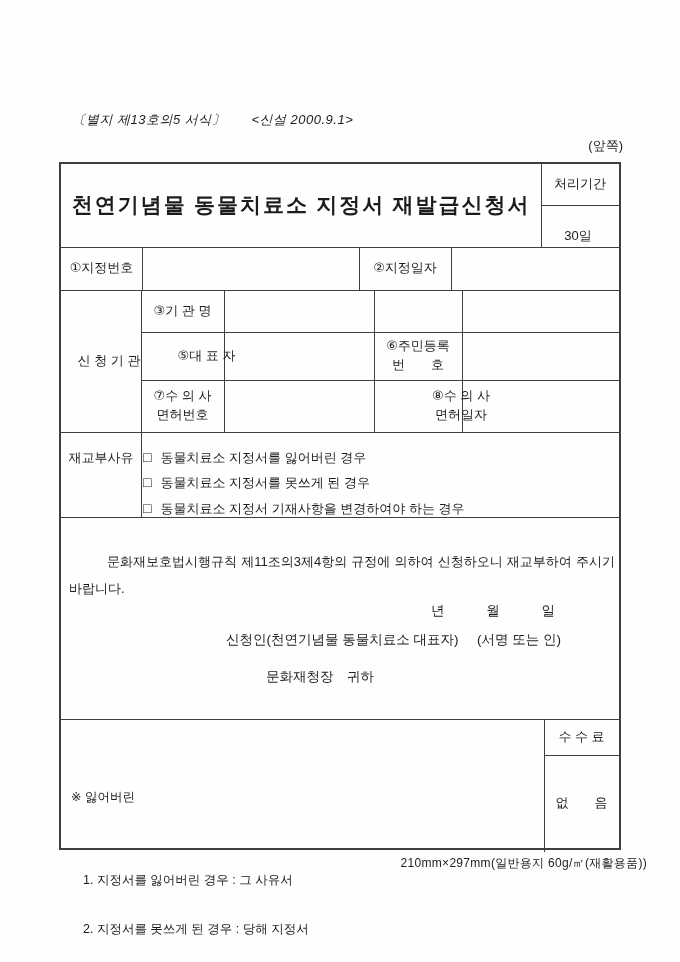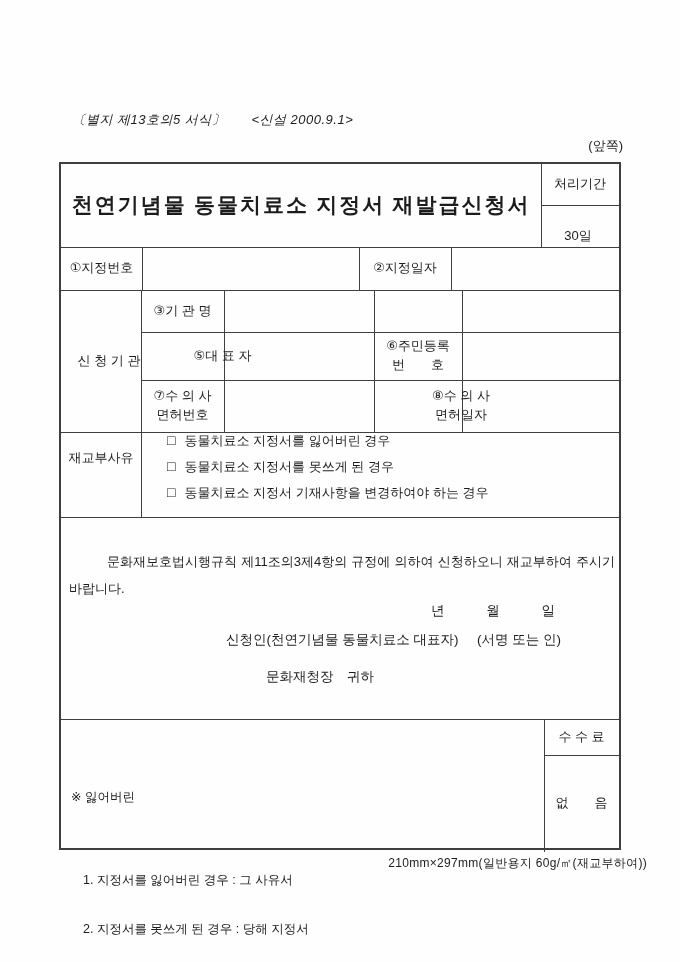--- a/index.html
+++ b/index.html
@@ -12,22 +12,22 @@
   .topline span{margin-right:26px;font-style:italic;}
   .side-label{position:absolute;top:137px;right:57px;font-size:13px;}
   .grid{position:absolute;left:59px;top:162px;width:558px;height:684px;border:2px solid #3f3f3f;}
   .hl,.vl{position:absolute;background:#3f3f3f;display:block;}
   .hl{height:1px;}
   .vl{width:1px;}
   .cell{position:absolute;display:flex;align-items:center;justify-content:center;
         font-size:13px;text-align:center;white-space:pre-wrap;line-height:1.45;}
   .title-cell{font-family:"Liberation Serif","DejaVu Serif",serif;font-weight:700;
         font-size:21px;letter-spacing:2px;}
-  .reason-box{position:absolute;display:flex;flex-direction:column;justify-content:flex-start;
-        gap:9px;font-size:13px;line-height:1.2;padding-left:26px;box-sizing:border-box;}
+  .reason-box{position:absolute;display:flex;flex-direction:column;justify-content:flex-end;
+        gap:9px;font-size:13px;line-height:1.2;padding-left:2px;box-sizing:border-box;}
   .reason-box .opt{white-space:pre;}
   .reason-box .box-glyph{margin-right:9px;font-size:14px;}
   .statement{position:absolute;left:8px;top:384px;width:546px;font-size:13px;
         line-height:27px;text-indent:38px;text-align:justify;}
   .date-row{position:absolute;left:370px;top:438px;width:124px;display:flex;
         justify-content:space-between;font-size:13.5px;}
   .abs-text{position:absolute;font-size:13.5px;white-space:pre;}
   .attach{position:absolute;left:10px;top:592px;font-size:12.5px;line-height:16.5px;white-space:pre;}
   .attach .items{margin-left:12px;}
   .footer-note{position:absolute;top:855px;right:33px;font-size:12px;letter-spacing:.3px;}
@@ -72,21 +72,21 @@
     <div class="cell" style="left:81px;top:83px;width:217px;height:43px;"></div>
     <div class="cell" style="left:298px;top:83px;width:92px;height:43px;">②지정일자</div>
     <div class="cell" style="left:390px;top:83px;width:168px;height:43px;"></div>
 
     <div class="cell" style="left:8px;top:126px;width:80px;height:142px;">신 청 기 관</div>
 
     <div class="cell" style="left:80px;top:126px;width:83px;height:42px;">③기 관 명</div>
     <div class="cell" style="left:163px;top:126px;width:150px;height:42px;"></div>
     <div class="cell" style="left:401px;top:126px;width:157px;height:42px;"></div>
 
-    <div class="cell" style="left:80px;top:168px;width:83px;height:48px;padding-left:40px;">⑤대 표 자</div>
+    <div class="cell" style="left:64px;top:168px;width:83px;height:48px;padding-left:40px;">⑤대 표 자</div>
     <div class="cell" style="left:163px;top:168px;width:150px;height:48px;"></div>
     <div class="cell" style="left:313px;top:168px;width:88px;height:48px;">⑥주민등록
 번　　호</div>
     <div class="cell" style="left:401px;top:168px;width:157px;height:48px;"></div>
 
     <div class="cell" style="left:80px;top:216px;width:83px;height:52px;">⑦수 의 사
 면허번호</div>
     <div class="cell" style="left:163px;top:216px;width:150px;height:52px;"></div>
     <div class="cell" style="left:315px;top:216px;width:88px;height:52px;padding-left:41px;">⑧수 의 사
 면허일자</div>
@@ -117,15 +117,15 @@
         <div>1. 지정서를 잃어버린 경우 : 그 사유서</div>
         <div>2. 지정서를 못쓰게 된 경우 : 당해 지정서</div>
         
       </div>
     </div>
     <div class="cell" style="left:483px;top:555px;width:75px;height:36px;">수 수 료</div>
     <div class="cell" style="left:483px;top:591px;width:75px;height:97px;">없　　음</div>
 
   </div>
 
-  <div class="footer-note">210mm×297mm(일반용지 60g/㎡(재교부하여))</div>
+  <div class="footer-note">210mm×297mm(일반용지 60g/㎡(재활용품))</div>
 
 </div>
 
 </body></html>

